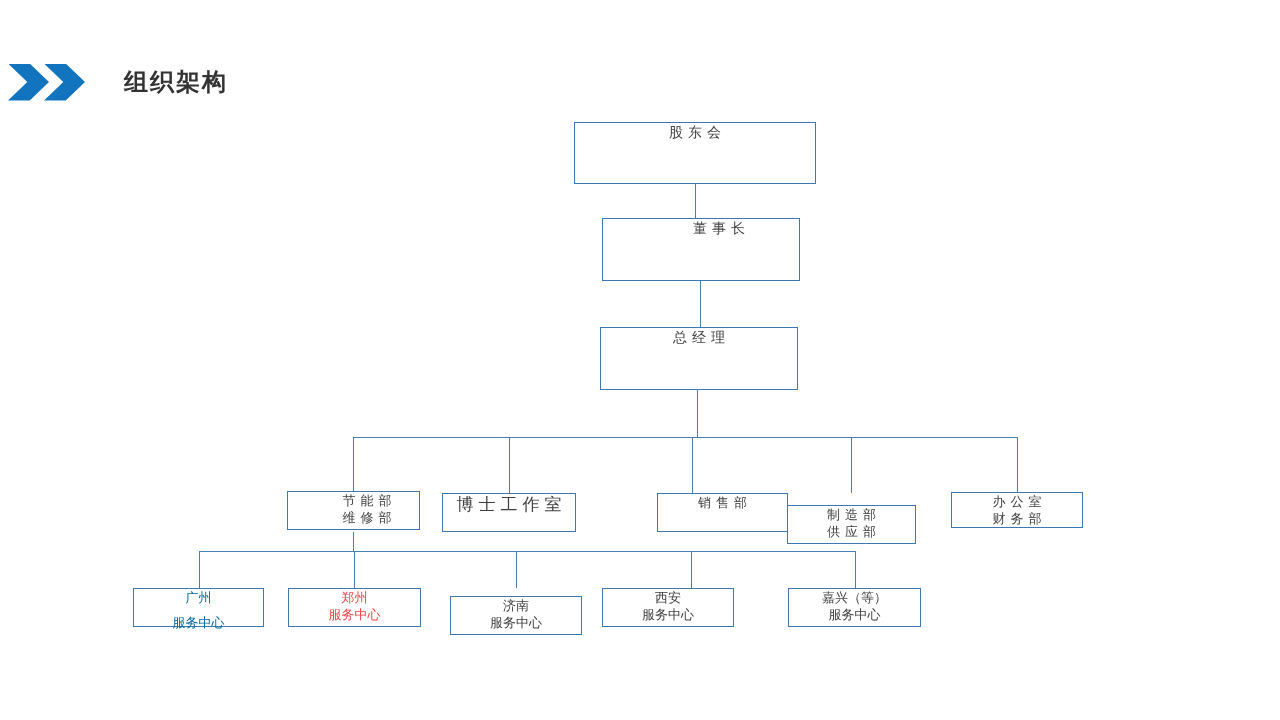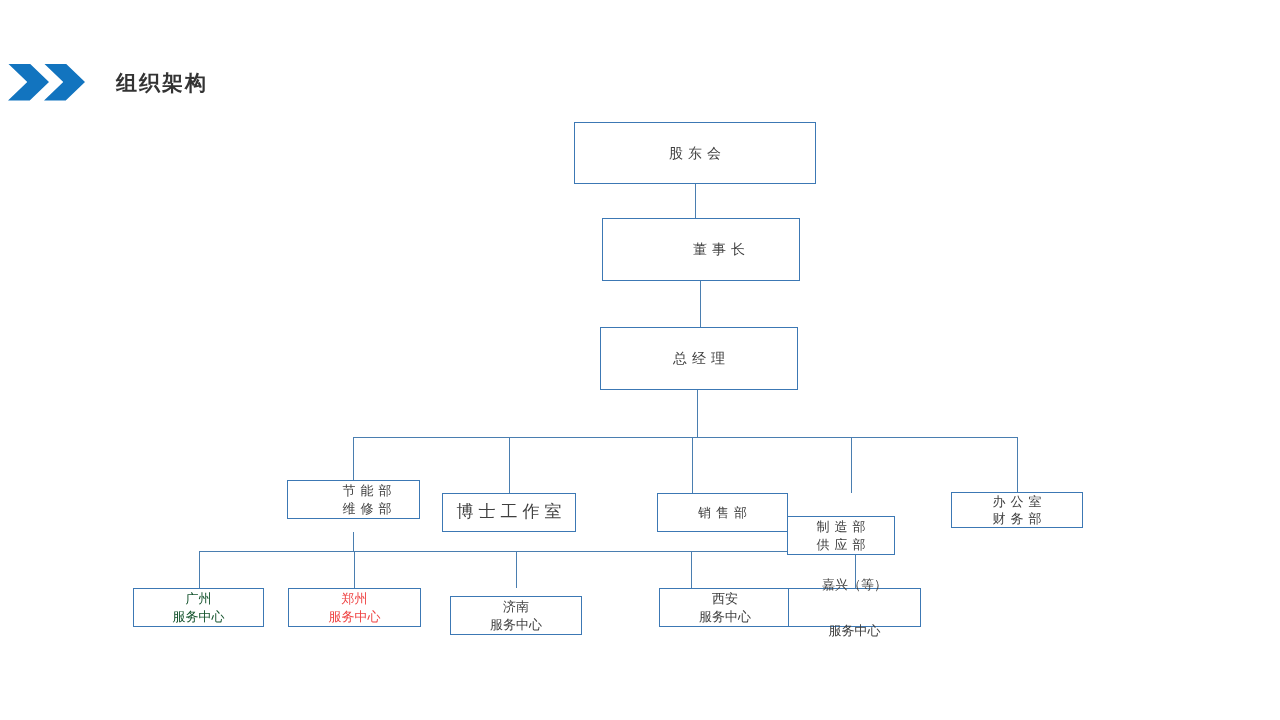--- a/index.html
+++ b/index.html
@@ -21,35 +21,34 @@
   }
   .chevrons { display: flex; align-items: center; }
   .chev {
     display: inline-block;
     width: 41px;
     height: 37px;
     clip-path: polygon(0 0, 53% 0, 100% 50%, 53% 100%, 0 100%, 47% 50%);
   }
   .chev2 { margin-left: -5px; }
   .title {
-    margin: 0 0 0 31px;
-    font-size: 21px;
+    margin: 0 0 0 39px;
+    font-size: 24px;
     font-weight: bold;
     letter-spacing: 2px;
     line-height: 1;
   }
   .org-chart { position: absolute; left: 0; top: 0; width: 1280px; height: 720px; }
   .node {
     position: absolute;
     box-sizing: border-box;
     border: 1.5px solid;
     background: #ffffff;
     display: flex;
     flex-direction: column;
-    justify-content: center;
     align-items: center;
     line-height: 1.32;
     text-align: center;
   }
   .node-line { white-space: nowrap; }
   .spaced .node-line { letter-spacing: 5px; padding-left: 5px; }
   .connector { position: absolute; }
 </style>
 </head>
 <body>
@@ -81,52 +80,52 @@
       <div class="connector" style="left: 855px; top: 551px; width: 1.4px; height: 37px; background: rgb(74, 126, 176);"></div>
       <div class="node spaced" style="left: 574px; top: 122px; width: 242px; height: 62px; font-size: 14px; border-color: rgb(60, 120, 180); color: rgb(64, 64, 64);">
         <div class="node-line">股东会</div>
       </div>
       <div class="node spaced" style="left: 602px; top: 218px; width: 198px; height: 63px; font-size: 14px; border-color: rgb(60, 120, 180); color: rgb(64, 64, 64); padding-left: 36px;">
         <div class="node-line">董事长</div>
       </div>
       <div class="node spaced" style="left: 600px; top: 327px; width: 198px; height: 63px; font-size: 14px; border-color: rgb(60, 120, 180); color: rgb(64, 64, 64);">
         <div class="node-line">总经理</div>
       </div>
-      <div class="node spaced" style="left: 287px; top: 480px; width: 133px; height: 39px; font-size: 13px; border-color: rgb(60, 120, 180); color: rgb(64, 64, 64); padding-left: 27px;">
+      <div class="node spaced" style="left: 287px; top: 491px; width: 133px; height: 39px; font-size: 13px; border-color: rgb(60, 120, 180); color: rgb(64, 64, 64); padding-left: 27px;">
         <div class="node-line">节能部</div>
         <div class="node-line">维修部</div>
       </div>
       <div class="node spaced" style="left: 442px; top: 493px; width: 134px; height: 39px; font-size: 17px; border-color: rgb(60, 120, 180); color: rgb(64, 64, 64);">
         <div class="node-line">博士工作室</div>
       </div>
       <div class="node spaced" style="left: 657px; top: 493px; width: 131px; height: 39px; font-size: 13px; border-color: rgb(60, 120, 180); color: rgb(64, 64, 64);">
         <div class="node-line">销售部</div>
       </div>
-      <div class="node spaced" style="left: 787px; top: 516px; width: 108px; height: 39px; font-size: 13px; border-color: rgb(60, 120, 180); color: rgb(64, 64, 64);">
+      <div class="node spaced" style="left: 787px; top: 505px; width: 129px; height: 39px; font-size: 13px; border-color: rgb(60, 120, 180); color: rgb(64, 64, 64);">
         <div class="node-line">制造部</div>
         <div class="node-line">供应部</div>
       </div>
       <div class="node spaced" style="left: 951px; top: 492px; width: 132px; height: 36px; font-size: 13px; border-color: rgb(60, 120, 180); color: rgb(64, 64, 64);">
         <div class="node-line">办公室</div>
         <div class="node-line">财务部</div>
       </div>
-      <div class="node" style="left: 133px; top: 588px; width: 131px; height: 39px; font-size: 13px; border-color: rgb(60, 120, 180); color: #14532d;">
+      <div class="node" style="left: 133px; top: 588px; width: 131px; height: 39px; font-size: 13px; border-color: rgb(60, 120, 180); color: #0369a1; gap: 8px;">
         <div class="node-line">广州</div>
         <div class="node-line">服务中心</div>
       </div>
       <div class="node" style="left: 288px; top: 588px; width: 133px; height: 39px; font-size: 13px; border-color: rgb(60, 120, 180); color: #ef4444;">
         <div class="node-line">郑州</div>
         <div class="node-line">服务中心</div>
       </div>
       <div class="node" style="left: 450px; top: 596px; width: 132px; height: 39px; font-size: 13px; border-color: rgb(60, 120, 180); color: rgb(64, 64, 64);">
         <div class="node-line">济南</div>
         <div class="node-line">服务中心</div>
       </div>
-      <div class="node" style="left: 659px; top: 588px; width: 132px; height: 39px; font-size: 13px; border-color: rgb(60, 120, 180); color: rgb(64, 64, 64);">
+      <div class="node" style="left: 602px; top: 588px; width: 132px; height: 39px; font-size: 13px; border-color: rgb(60, 120, 180); color: rgb(64, 64, 64);">
         <div class="node-line">西安</div>
         <div class="node-line">服务中心</div>
       </div>
-      <div class="node" style="left: 788px; top: 588px; width: 133px; height: 39px; font-size: 13px; border-color: rgb(60, 120, 180); color: rgb(64, 64, 64); gap: 28px;">
+      <div class="node" style="left: 788px; top: 588px; width: 133px; height: 39px; font-size: 13px; border-color: rgb(60, 120, 180); color: rgb(64, 64, 64);">
         <div class="node-line">嘉兴（等）</div>
         <div class="node-line">服务中心</div>
       </div>
     </div>
 </div>
 
 </body></html>

